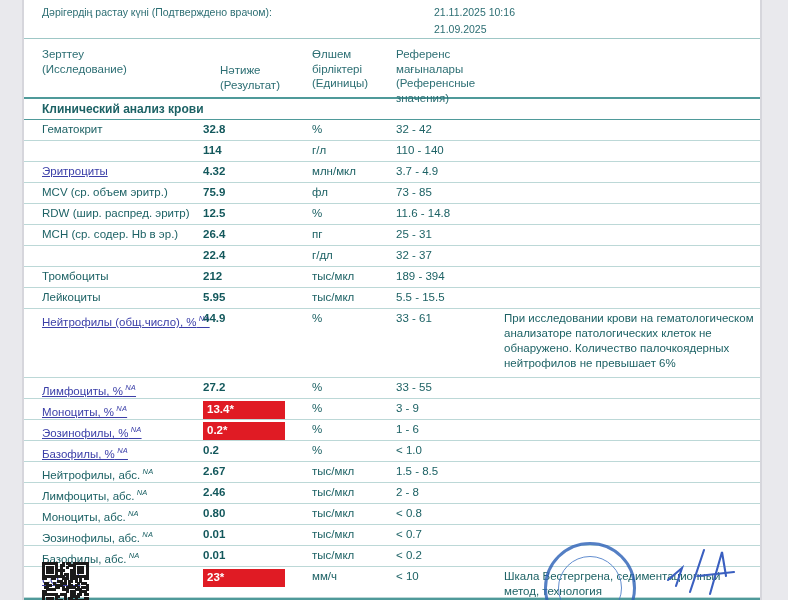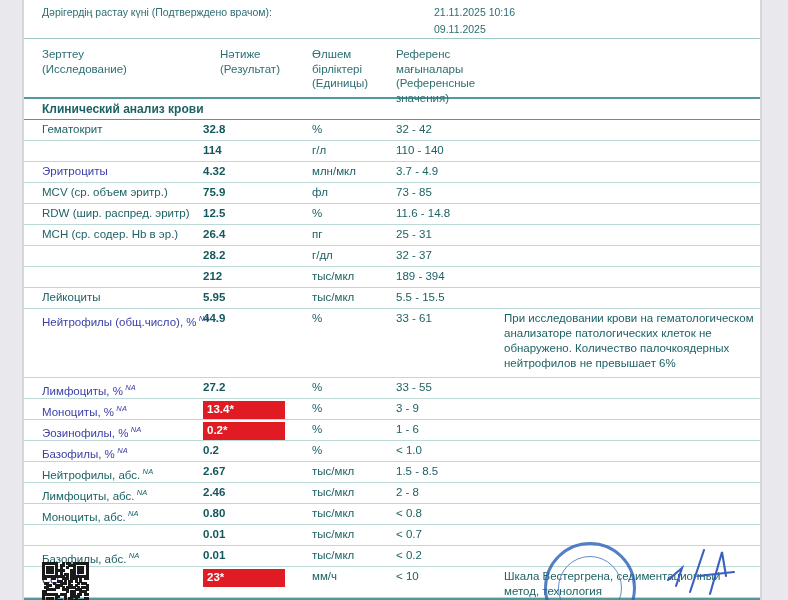--- a/index.html
+++ b/index.html
@@ -91,21 +91,21 @@
     font-size: 11.5px;
     color: #2c6e73;
     line-height: 14.5px;
   }
   .colhead .ch {
     position: absolute;
     top: 8px;
     white-space: pre-line;
   }
   .ch.c1 { left: 18px;  width: 175px; }
-  .ch.c2 { left: 196px; width: 95px; }
+  .ch.c2 { left: 196px; width: 95px; margin-top: 16px; }
   .ch.c3 { left: 288px; width: 100px; }
   .ch.c4 { left: 372px; width: 105px; }
   .ch.c5 { left: 480px; width: 200px; }
 
   
   .section-title {
     position: relative;
     height: 20px;
     line-height: 20px;
     font-size: 12px;
@@ -123,21 +123,21 @@
     min-height: 20px;
   }
 
   .cell {
     position: absolute;
     top: 2px;
     font-size: 11.5px;
     line-height: 15px;
   }
   .cell.name  { left: 18px;  width: 180px; color: #1d6265; }
-  .cell.name.violet { color: #3b3fa8; }
+  .cell.name.violet { color: #3b3fa8; text-decoration: underline; }
   .cell.val   { left: 179px; width: 92px; font-weight: bold; color: #13585c; }
   .cell.unit  { left: 288px; width: 90px; color: #1d6265; }
   .cell.ref   { left: 372px; width: 105px; color: #1d6265; }
   .cell.cmt   { left: 480px; width: 250px; color: #1d6265; line-height: 15px; }
 
   sup.na {
     font-size: 7.5px;
     vertical-align: super;
     font-weight: normal;
     font-style: italic;
@@ -216,21 +216,21 @@
   <div class="gutter-edge right"></div>
 
   <div id="page">
 
     <div class="meta">
       <div class="meta-row">
         <span class="meta-label">Дәрігердің растау күні (Подтверждено врачом):</span>
         <span class="meta-value">21.11.2025 10:16</span>
       </div>
       <div class="meta-row">
-        <span class="meta-value">09.11.2025</span>
+        <span class="meta-value">21.09.2025</span>
       </div>
     </div>
 
     <div class="rule-teal"></div>
 
     <div class="colhead">
       <span class="ch c1">Зерттеу
 (Исследование)</span>
       <span class="ch c2">Нәтиже
 (Результат)</span>
@@ -303,29 +303,30 @@
             <div class="cell name">MCH (ср. содер. Hb в эр.)</div>
             <div class="cell val">26.4</div>
             <div class="cell unit">пг</div>
             <div class="cell ref">25 - 31</div>
             <div class="cell cmt"></div>
           </div>
         </div>
         <div class="row-sep"></div>
         <div class="row">
           <div class="row-inner">
-            <div class="cell val">28.2</div>
+            <div class="cell val">22.4</div>
             <div class="cell unit">г/дл</div>
             <div class="cell ref">32 - 37</div>
             <div class="cell cmt"></div>
           </div>
         </div>
         <div class="row-sep"></div>
         <div class="row">
           <div class="row-inner">
+            <div class="cell name">Тромбоциты</div>
             <div class="cell val">212</div>
             <div class="cell unit">тыс/мкл</div>
             <div class="cell ref">189 - 394</div>
             <div class="cell cmt"></div>
           </div>
         </div>
         <div class="row-sep"></div>
         <div class="row">
           <div class="row-inner">
             <div class="cell name">Лейкоциты</div>
@@ -411,20 +412,21 @@
             <div class="cell name">Моноциты, абс.<sup class="na"> NA</sup></div>
             <div class="cell val">0.80</div>
             <div class="cell unit">тыс/мкл</div>
             <div class="cell ref">&lt; 0.8</div>
             <div class="cell cmt"></div>
           </div>
         </div>
         <div class="row-sep"></div>
         <div class="row">
           <div class="row-inner">
+            <div class="cell name">Эозинофилы, абс.<sup class="na"> NA</sup></div>
             <div class="cell val">0.01</div>
             <div class="cell unit">тыс/мкл</div>
             <div class="cell ref">&lt; 0.7</div>
             <div class="cell cmt"></div>
           </div>
         </div>
         <div class="row-sep"></div>
         <div class="row">
           <div class="row-inner">
             <div class="cell name">Базофилы, абс.<sup class="na"> NA</sup></div>

